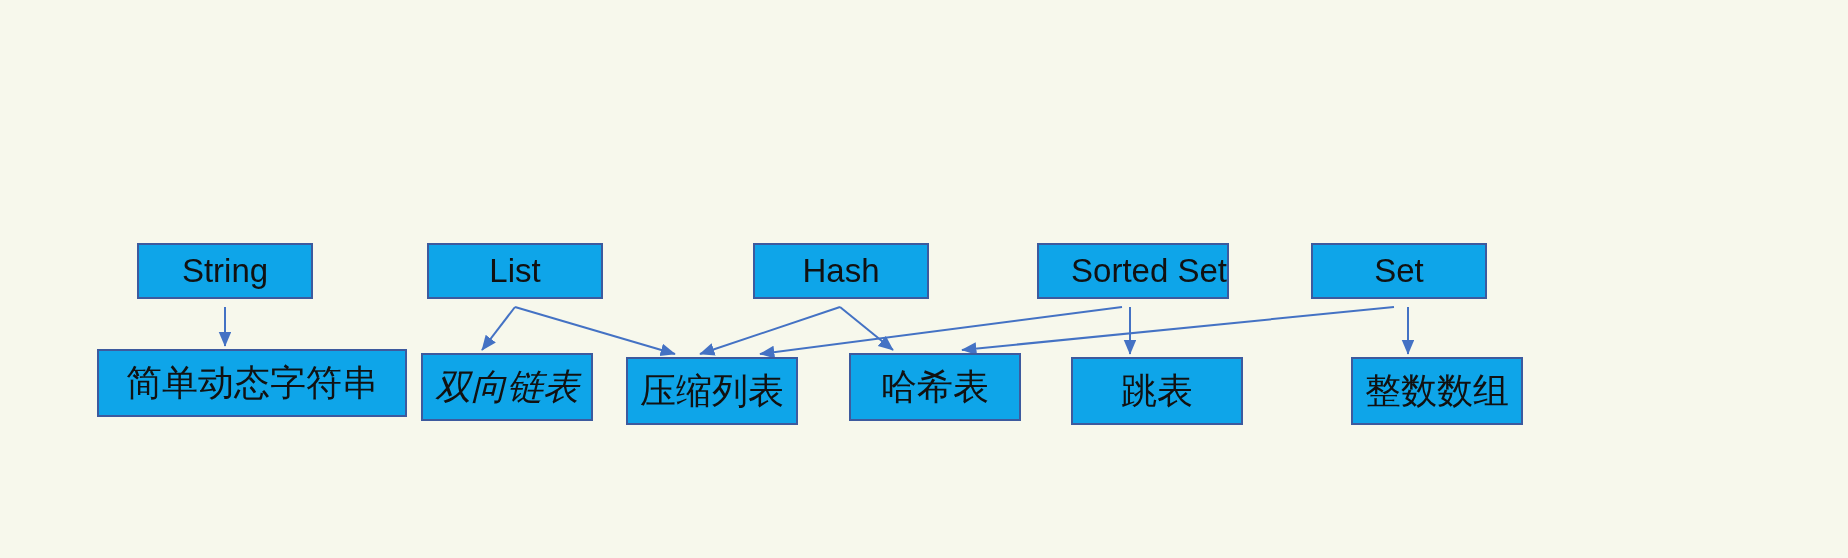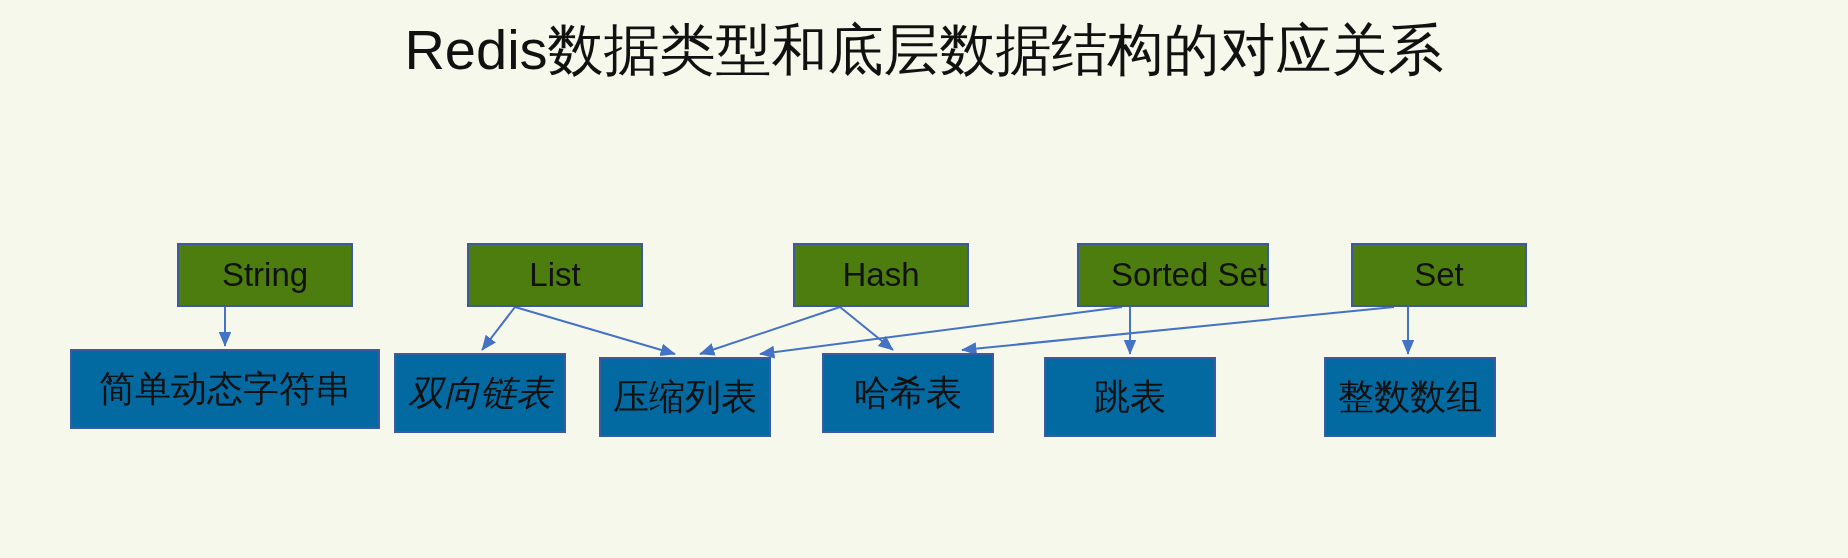--- a/index.html
+++ b/index.html
@@ -37,45 +37,44 @@
     position: absolute;
     box-sizing: border-box;
     border: 2px solid #3d5a9e;
     display: flex;
     align-items: center;
     justify-content: center;
     color: #111111;
     white-space: nowrap;
   }
   .node-type {
-    background: #4d7c0f;
-    height: 64px;
+    background: #0ea5e9;
+    height: 56px;
     font-size: 33px;
-    margin-left: 40px;
   }
   .node-struct {
-    background: #0369a1;
-    height: 80px;
+    background: #0ea5e9;
+    height: 68px;
     font-size: 36px;
+    margin-left: 27px;
   }
   #edge-layer {
     position: absolute;
     left: 0;
     top: 0;
     width: 1848px;
     height: 558px;
     pointer-events: none;
   }
 </style>
 </head>
 <body>
 
 <div id="canvas">
 
-  <div id="diagram-title">Redis数据类型和底层数据结构的对应关系</div>
 
   <svg id="edge-layer" viewBox="0 0 1848 558" xmlns="http://www.w3.org/2000/svg">
     <defs>
       <marker id="arrowhead" markerWidth="9" markerHeight="9" refX="7.2" refY="3.2" orient="auto" markerUnits="strokeWidth">
         <path d="M0,0 L7.6,3.2 L0,6.4 z" fill="#4472c4"></path>
       </marker>
     </defs>
     <g id="edges-group">
         <line x1="225" y1="307" x2="225" y2="346" stroke="#4472c4" stroke-width="2" marker-end="url(#arrowhead)"></line>
         <line x1="515" y1="307" x2="482" y2="350" stroke="#4472c4" stroke-width="2" marker-end="url(#arrowhead)"></line>

